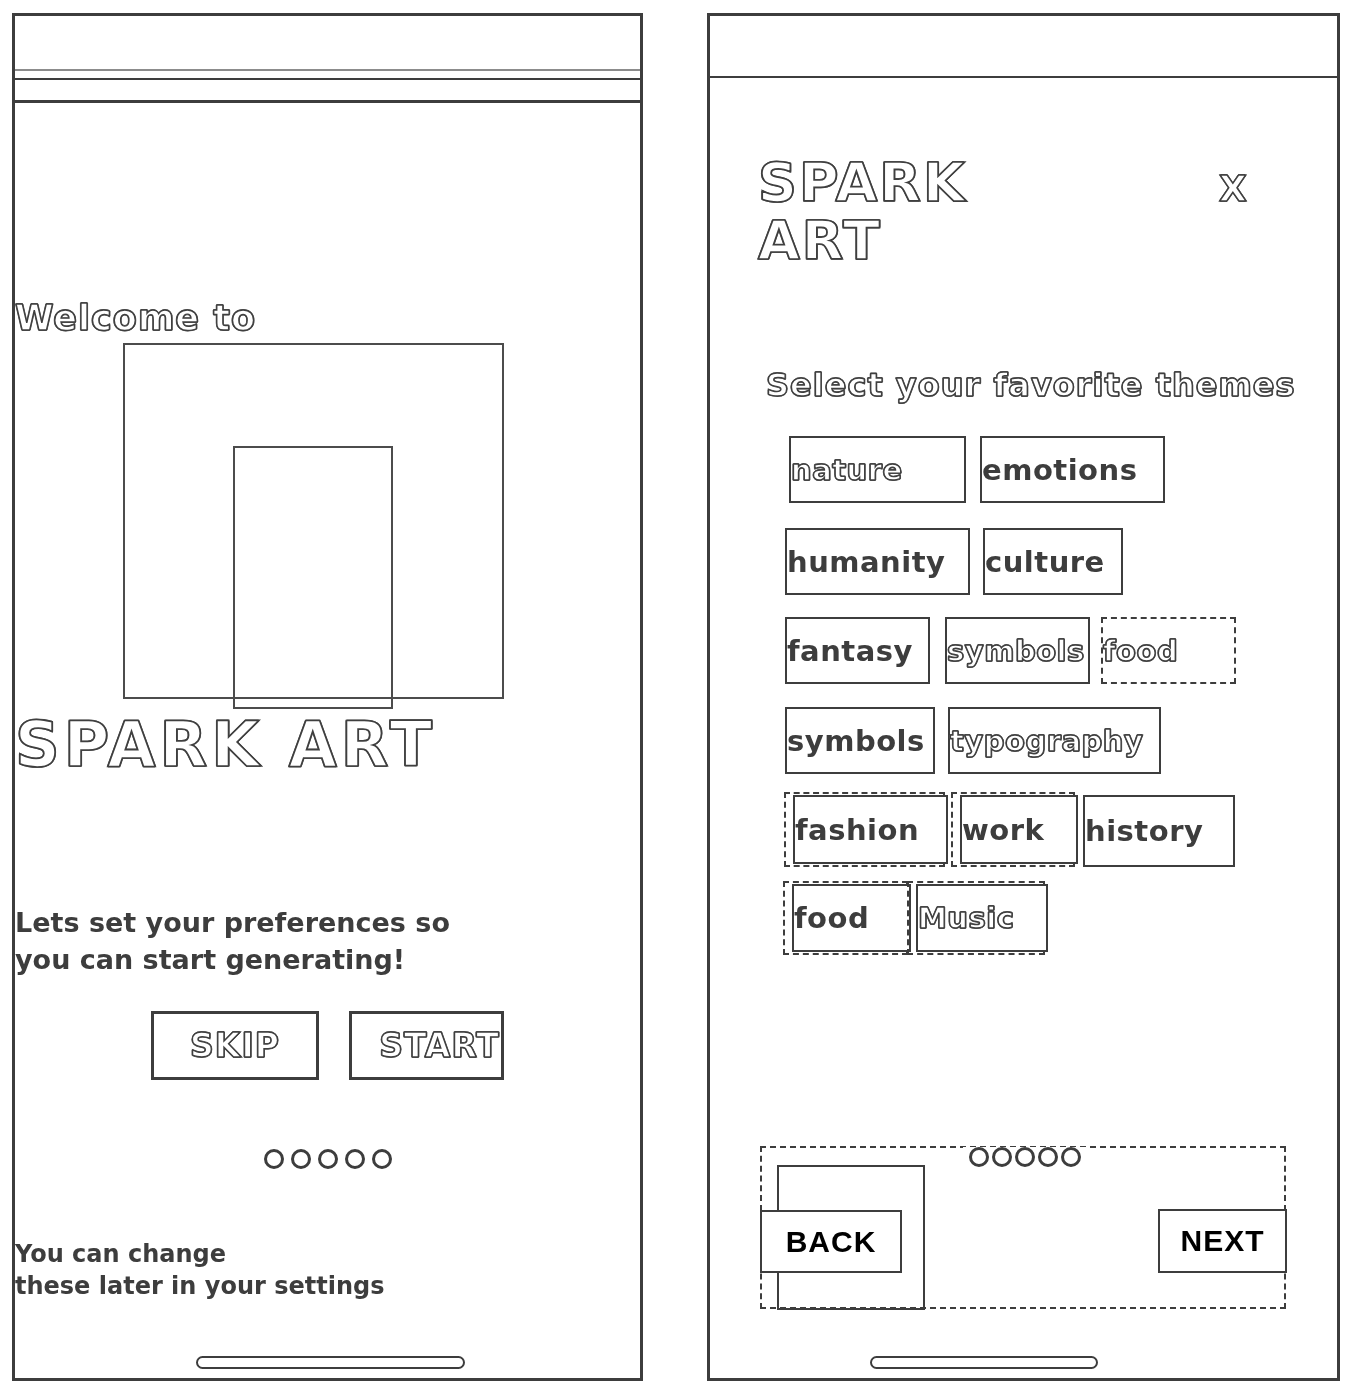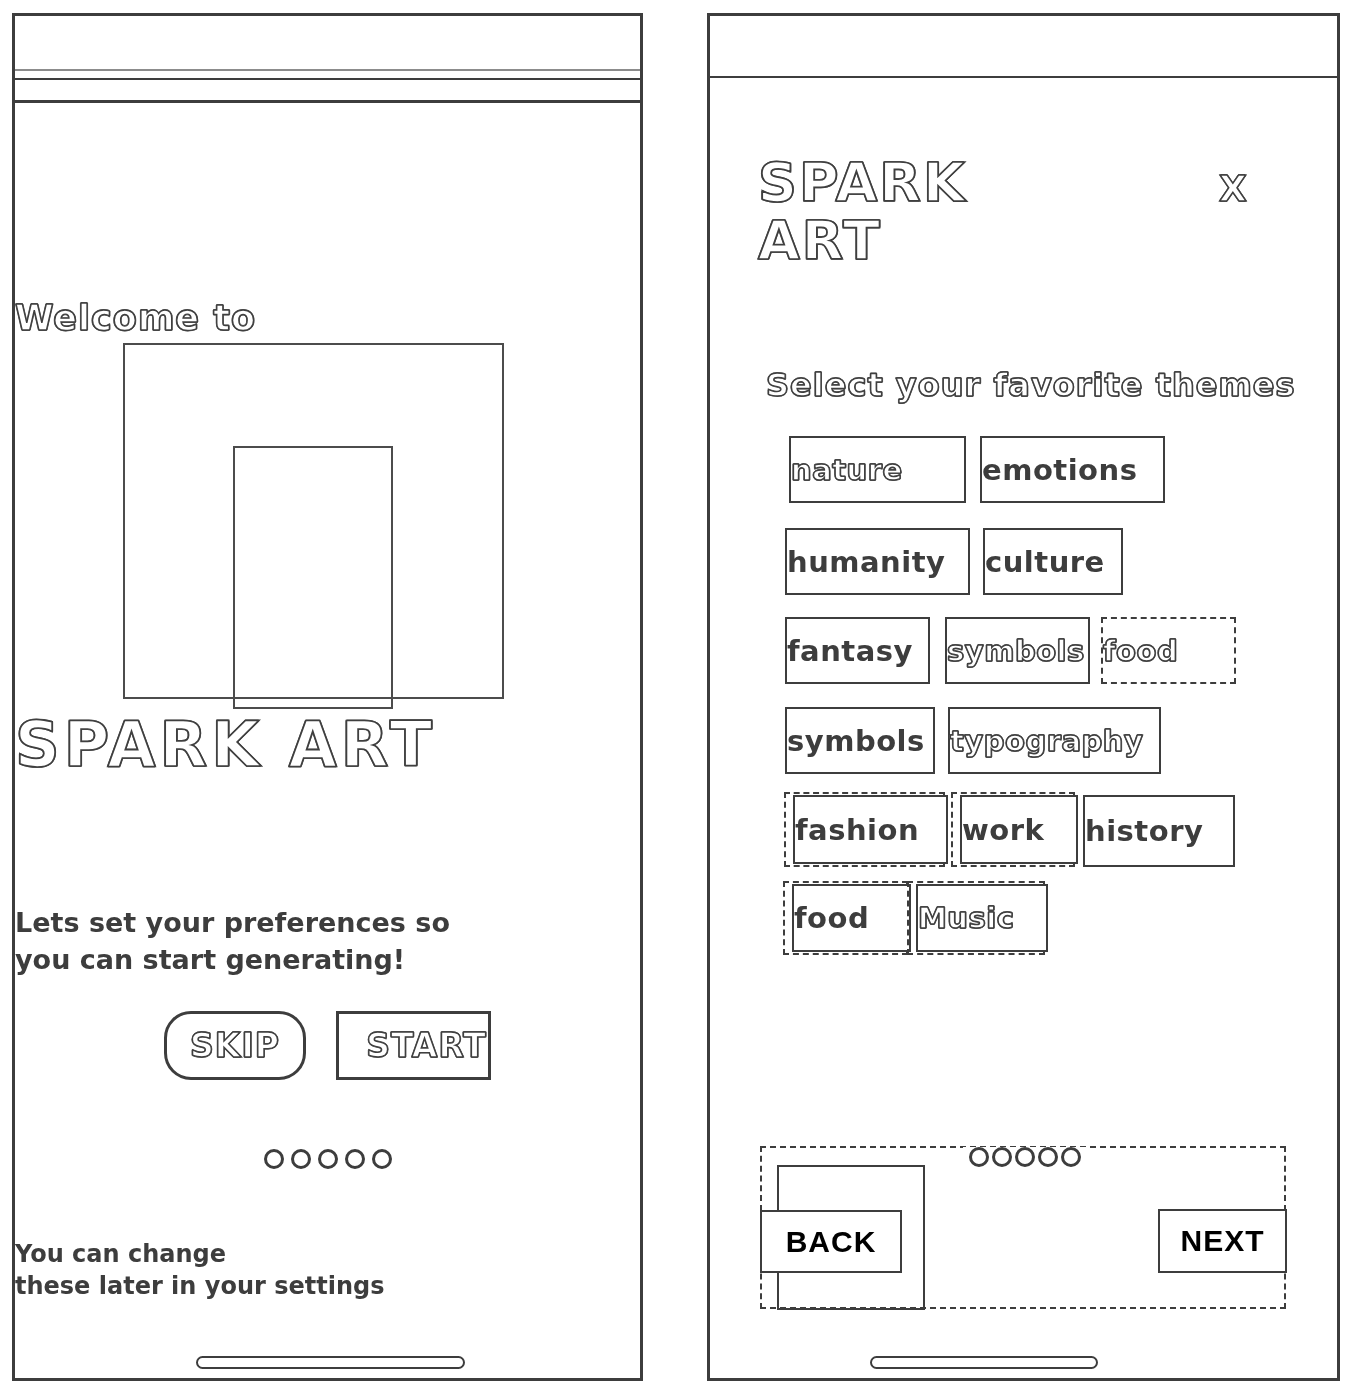--- a/index.html
+++ b/index.html
@@ -29,21 +29,21 @@
 
   
   .welcome{top:282px;font-size:35px;font-weight:700;letter-spacing:1px;}
   .img-frame{left:108px;top:327px;width:381px;height:356px;border:2px solid #4c4c4c;background:transparent;}
   .img-inner{left:218px;top:430px;width:160px;height:263px;border:2px solid #4c4c4c;background:transparent;}
   .logo-big{top:692px;font-size:62px;font-weight:700;letter-spacing:4px;white-space:nowrap;}
   .tagline{top:888px;font-size:27px;font-weight:600;line-height:37px;}
   .btn-row{top:995px;left:0;right:0;display:flex;justify-content:center;gap:30px;}
   .wf-btn{height:69px;border:3px solid #3d3d3d;background:#fff;display:flex;align-items:center;justify-content:center;
           font-size:33px;font-weight:700;letter-spacing:1px;cursor:pointer;font-family:"DejaVu Sans",sans-serif;}
-  .wf-btn.skip{width:142px;border-radius:27px;}
+  .wf-btn.skip{width:168px;}
   .wf-btn.start{width:155px;padding-left:32px;}
   .dots{display:flex;justify-content:center;gap:7px;}
   .dots-left{top:1133px;left:0;right:0;}
   .dot{width:20px;height:20px;border:3px solid #3d3d3d;border-radius:50%;background:#fff;box-sizing:border-box;}
   .footer-note{top:1222px;font-size:24px;font-weight:700;line-height:32px;}
   .home-pill{height:13px;border:2.5px solid #3d3d3d;border-radius:8px;background:#fff;}
   .pill-left{left:181px;top:1340px;width:269px;}
   .pill-right{left:160px;top:1340px;width:228px;}
 
   

